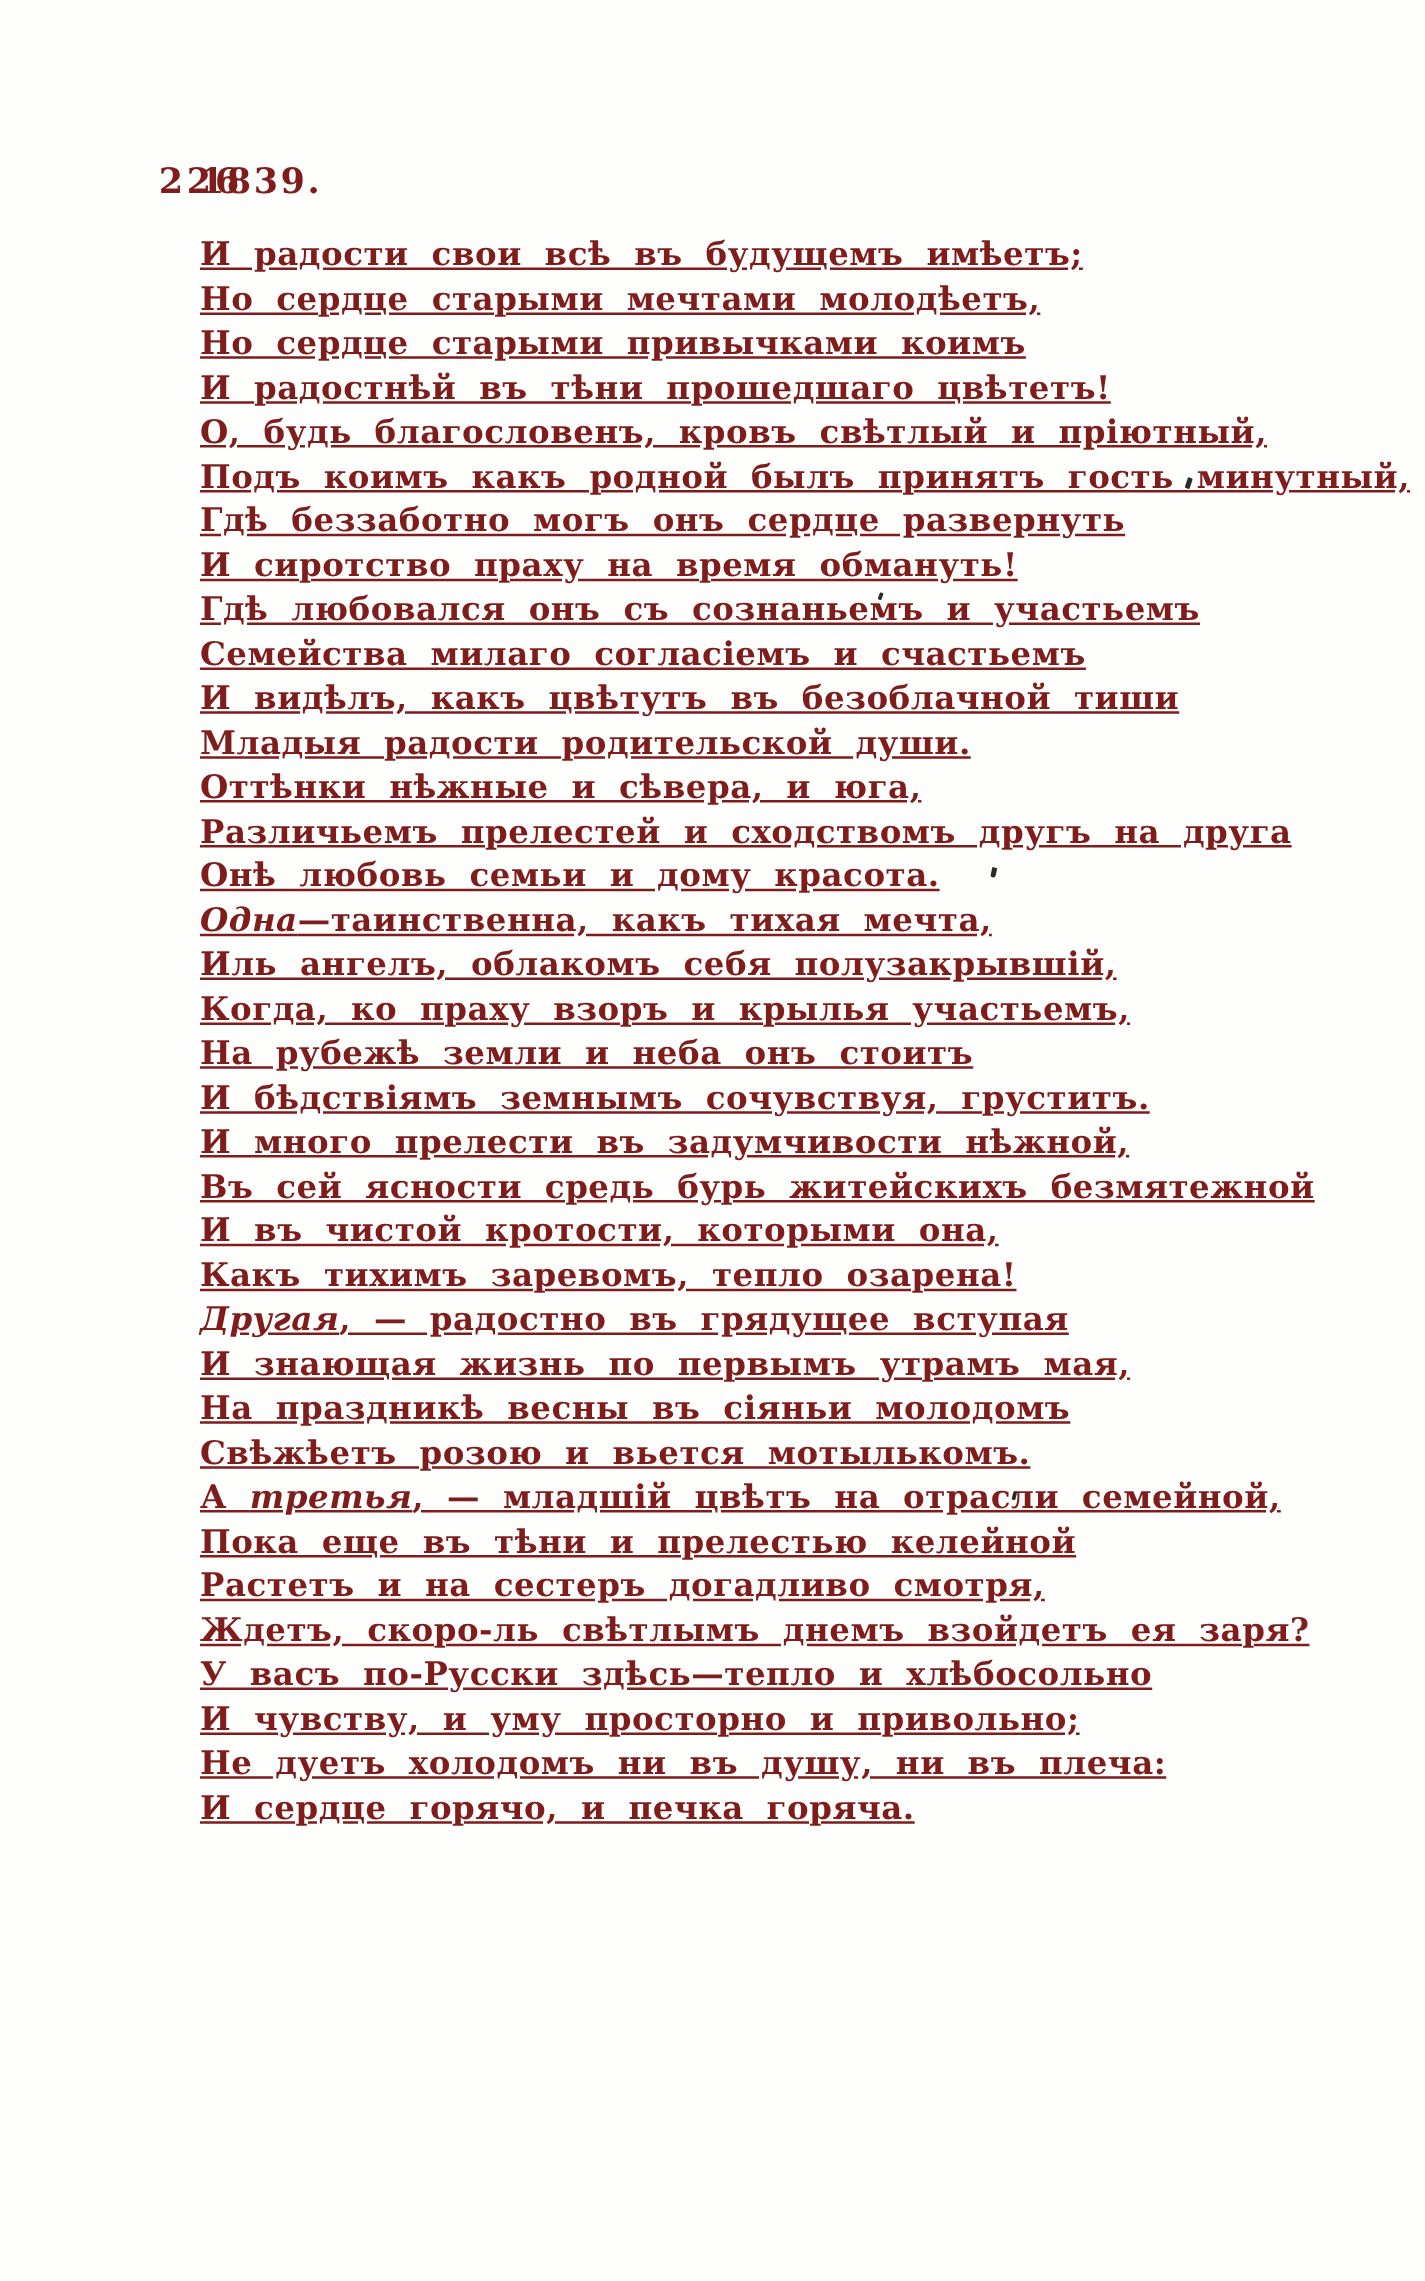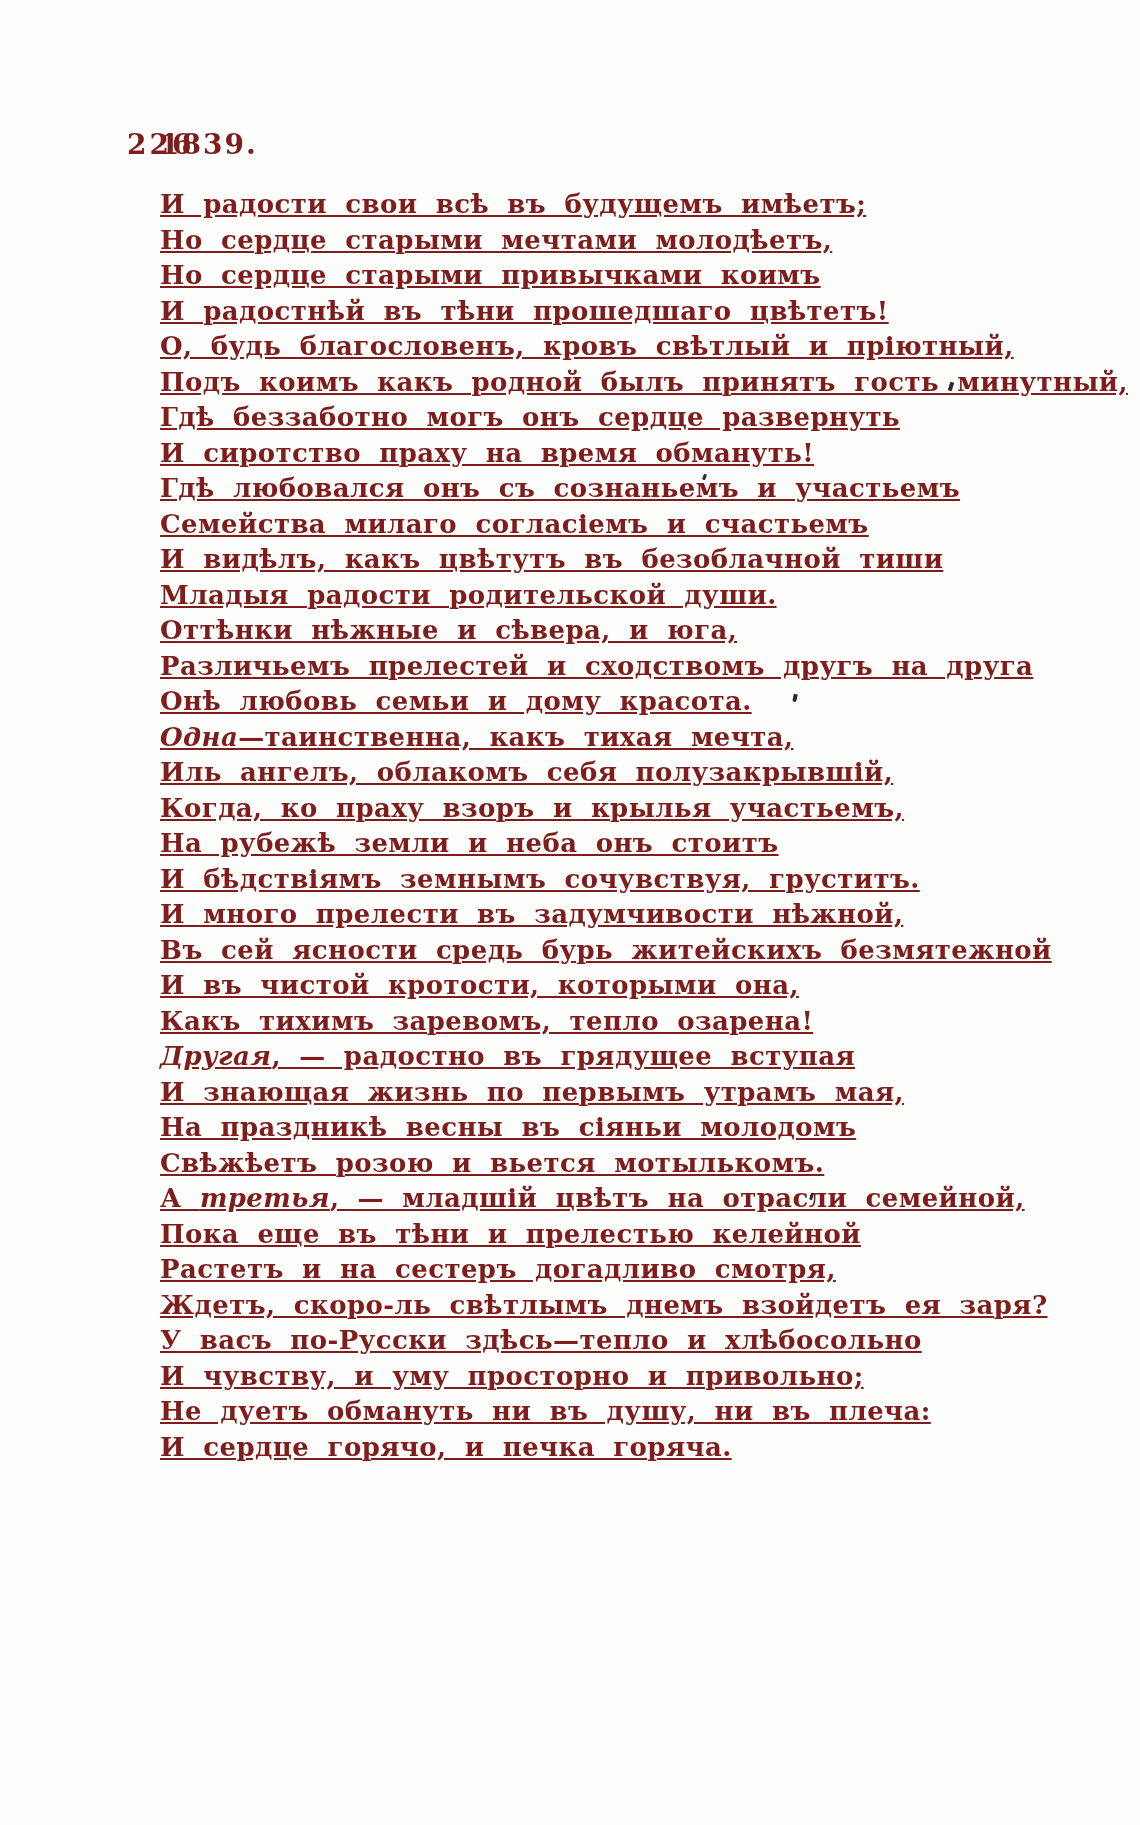--- a/index.html
+++ b/index.html
@@ -100,21 +100,21 @@
       <div class="poem-line"><span class="em">Другая</span><span>, — радостно въ грядущее вступая</span></div>
       <div class="poem-line"><span>И знающая жизнь по первымъ утрамъ мая,</span></div>
       <div class="poem-line"><span>На праздникѣ весны въ сіяньи молодомъ</span></div>
       <div class="poem-line"><span>Свѣжѣетъ розою и вьется мотылькомъ.</span></div>
       <div class="poem-line"><span>А </span><span class="em">третья</span><span>, — младшій цвѣтъ на отрасли семейной,</span></div>
       <div class="poem-line"><span>Пока еще въ тѣни и прелестью келейной</span></div>
       <div class="poem-line"><span>Растетъ и на сестеръ догадливо смотря,</span></div>
       <div class="poem-line"><span>Ждетъ, скоро-ль свѣтлымъ днемъ взойдетъ ея заря?</span></div>
       <div class="poem-line"><span>У васъ по-Русски здѣсь—тепло и хлѣбосольно</span></div>
       <div class="poem-line"><span>И чувству, и уму просторно и привольно;</span></div>
-      <div class="poem-line"><span>Не дуетъ обмануть ни въ душу, ни въ плеча:</span></div>
+      <div class="poem-line"><span>Не дуетъ холодомъ ни въ душу, ни въ плеча:</span></div>
       <div class="poem-line"><span>И сердце горячо, и печка горяча.</span></div>
     </div>
 
   <div class="speck speck-a"></div>
   <div class="speck speck-b"></div>
   <div class="speck speck-c"></div>
   <div class="speck speck-d"></div>
 
 </div>
 

